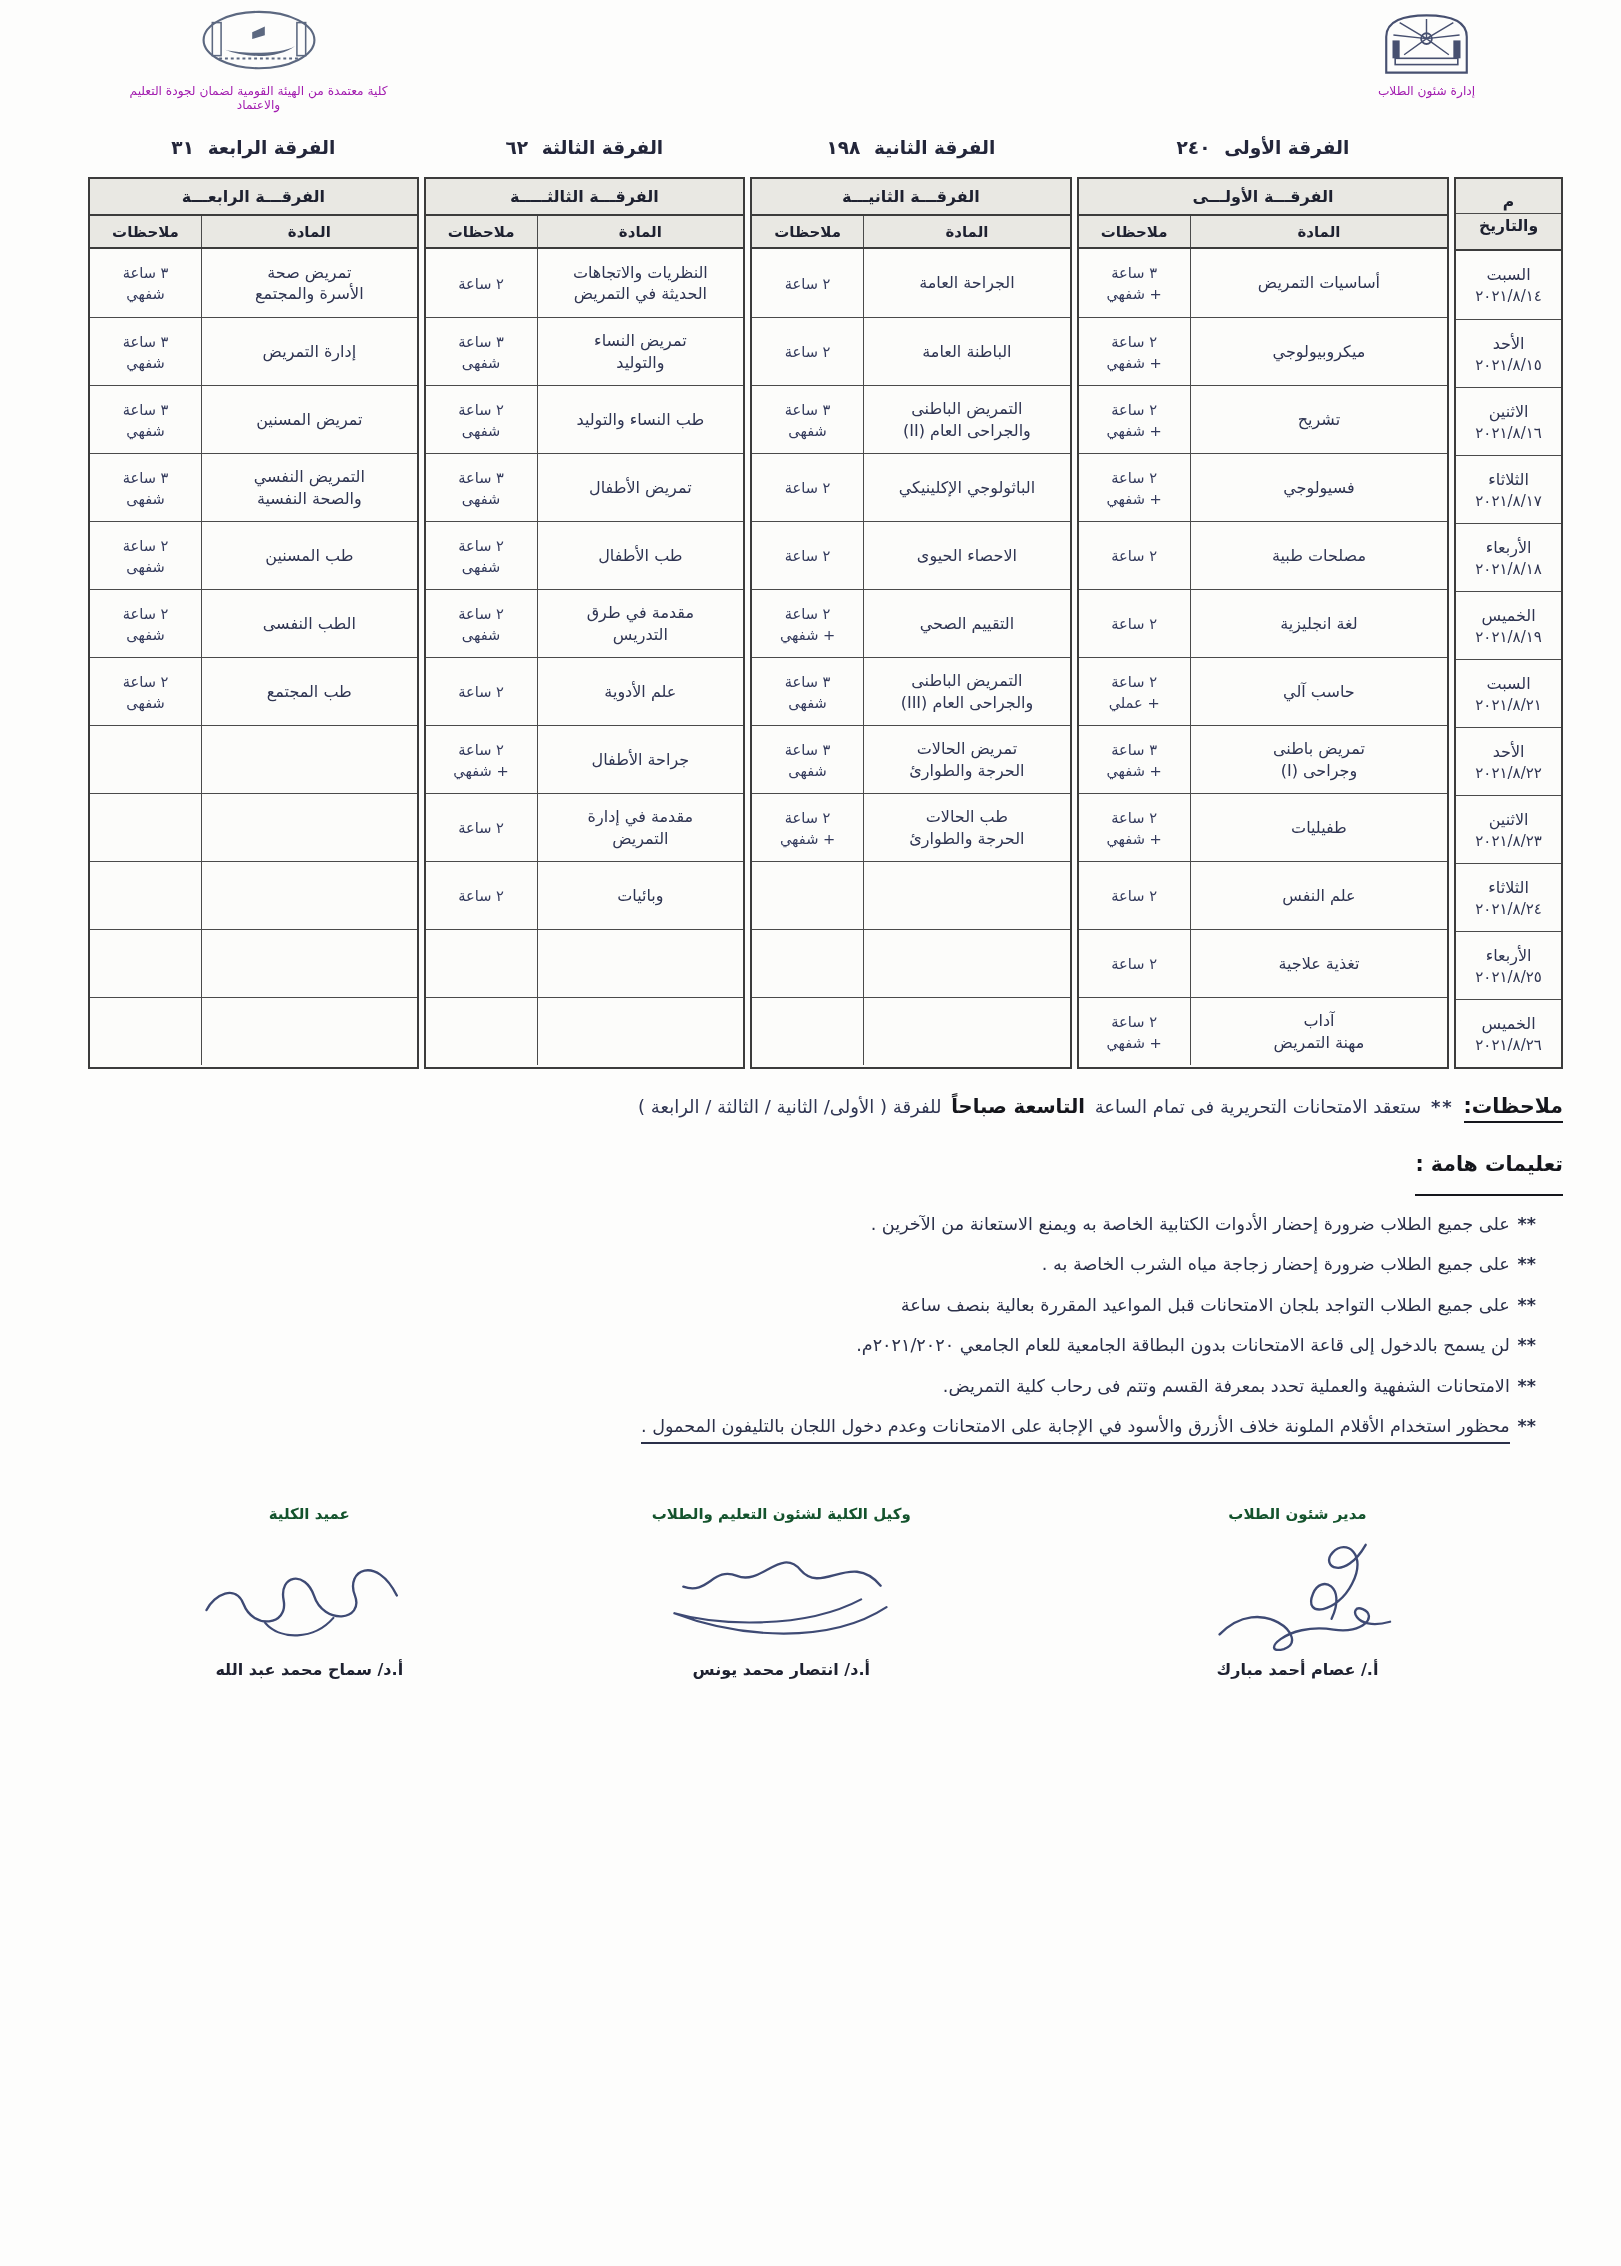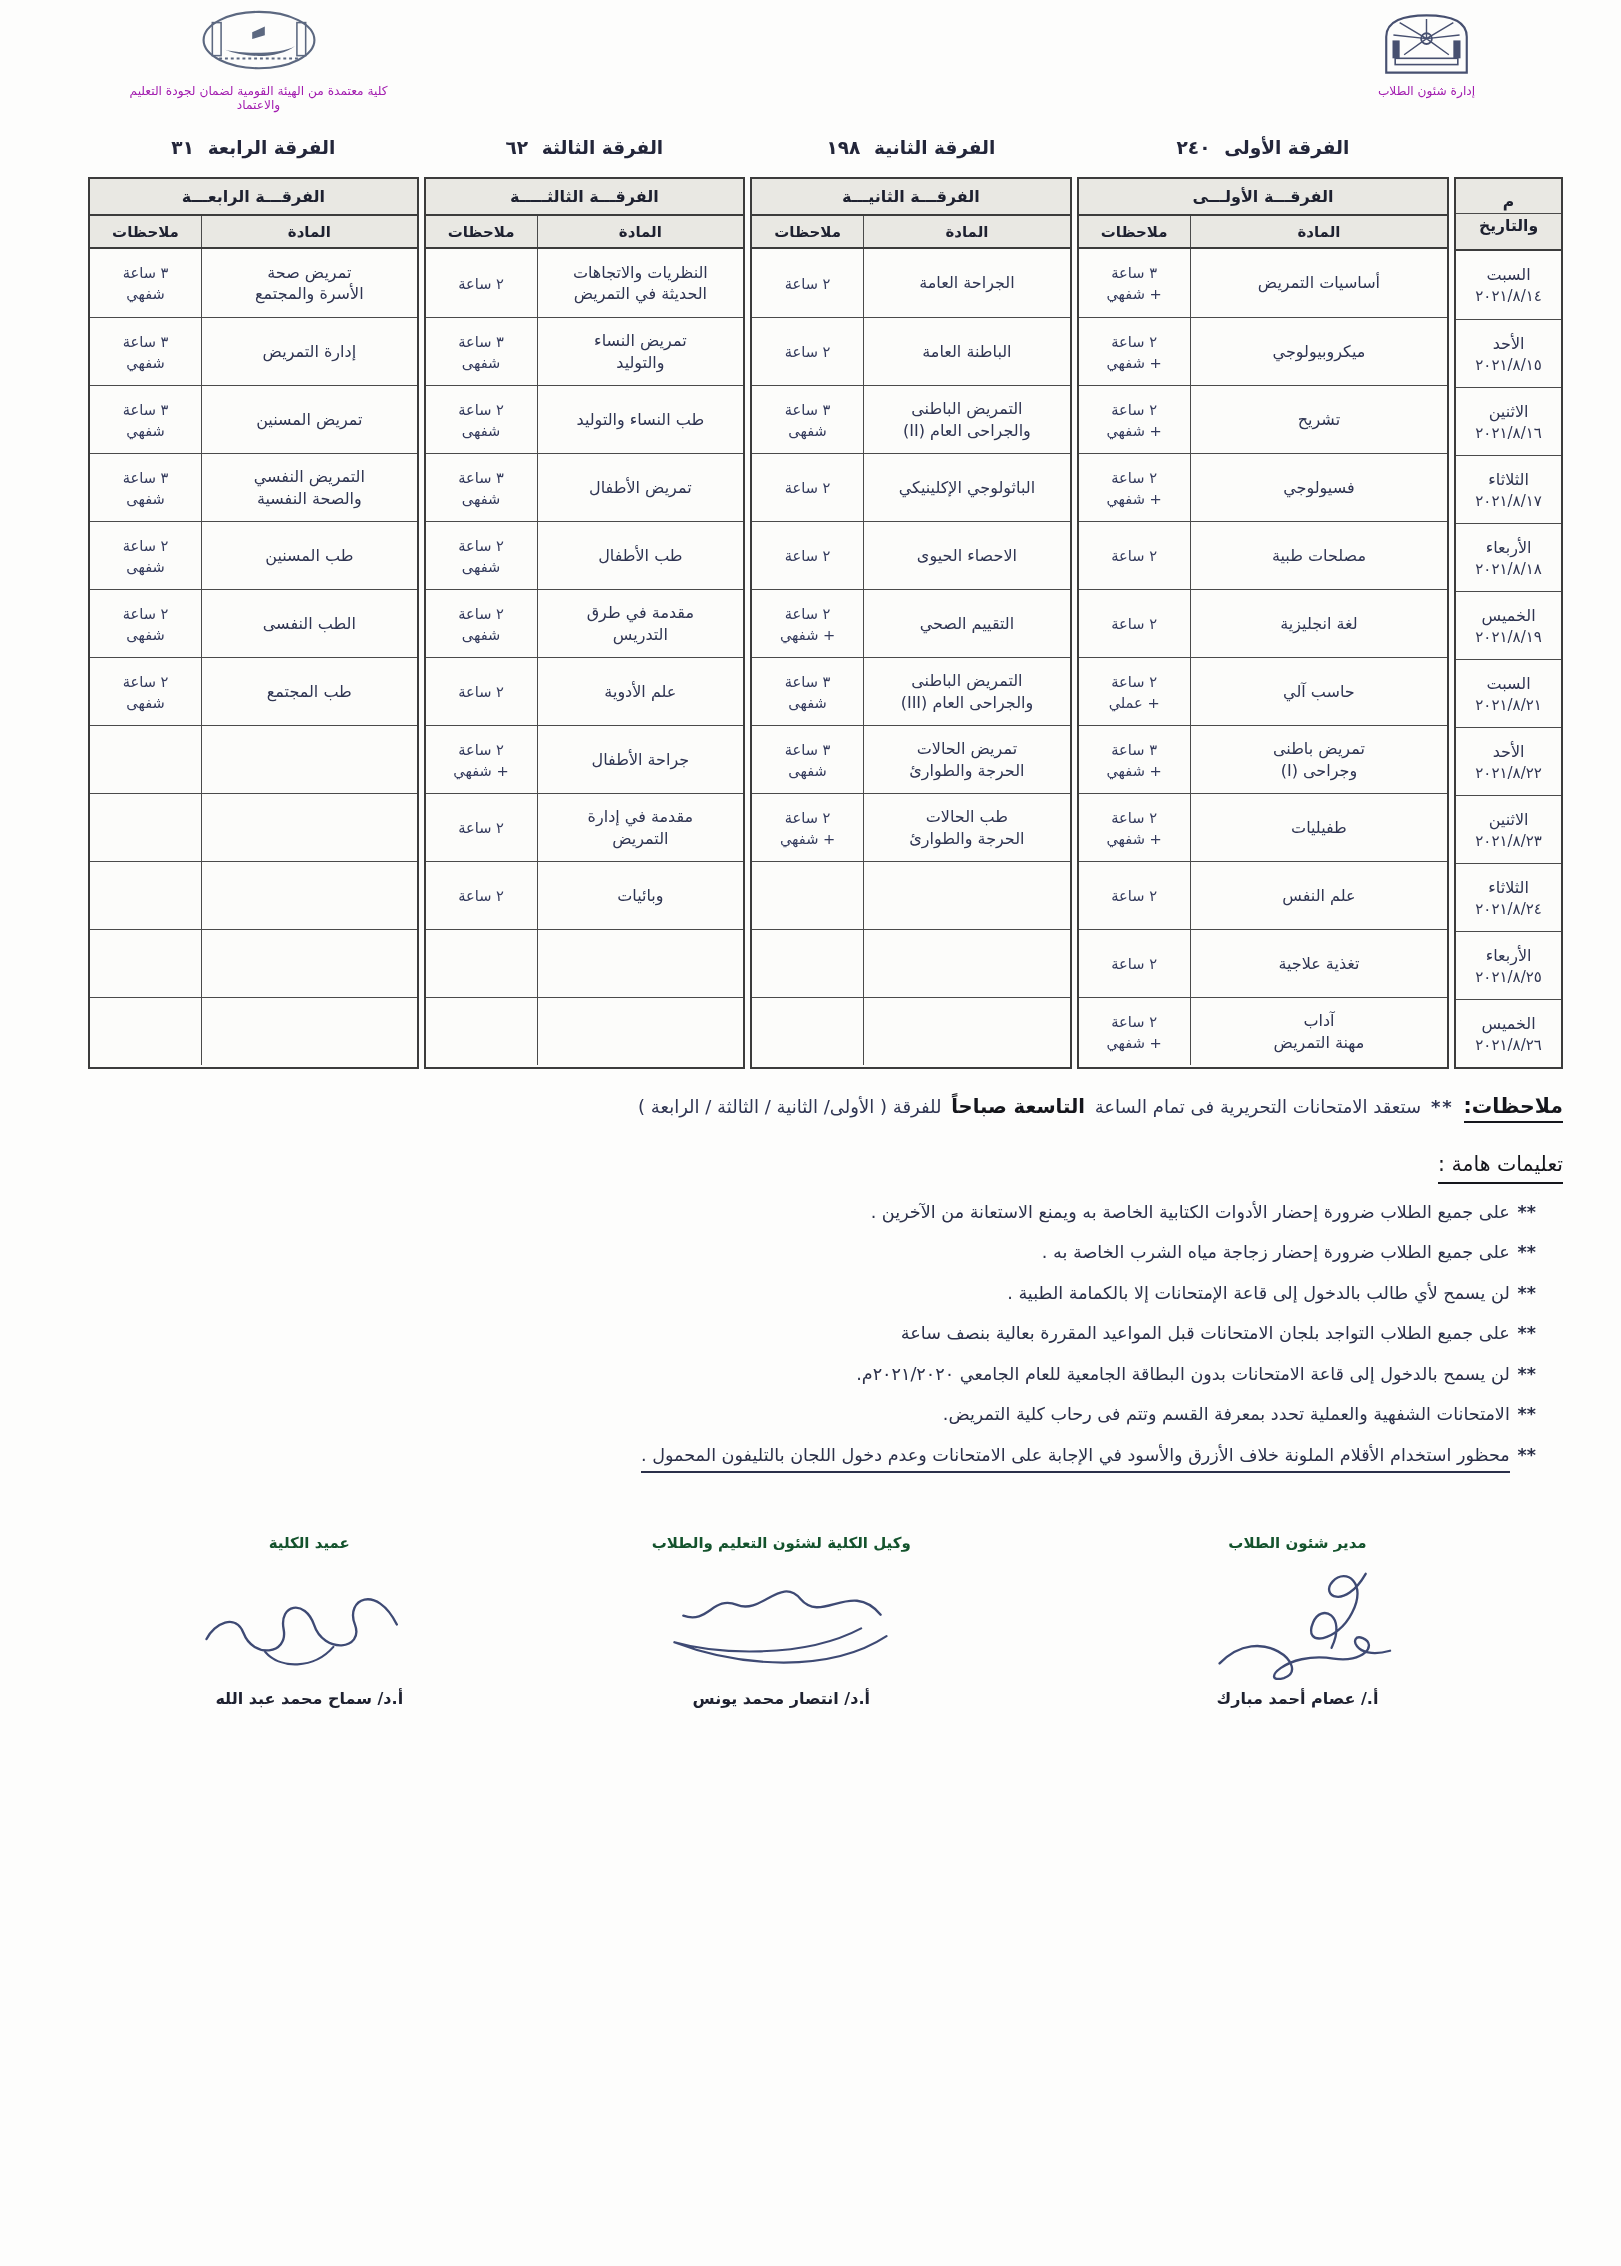--- a/index.html
+++ b/index.html
@@ -72,22 +72,22 @@
 
   
   .remarks-line { margin-top:25px; font-size:18px; display:flex; align-items:baseline; gap:9.8px; }
   .remarks-label { font-size:20.5px; font-weight:700; color:#15161c;
     border-bottom:2.4px solid #15161c; padding-bottom:2.9px; }
   .remark-stars { font-weight:700; letter-spacing:2px; }
   .remark-bold { font-weight:700; font-size:19.5px; color:#15161c; }
 
   
   .instructions { margin-top:29px; }
-  .instructions-heading { font-size:20.5px; font-weight:400; color:#15161c; display:inline-block;
-    border-bottom:2.4px solid #15161c; padding-bottom:6px; }
+  .instructions-heading { font-size:20.5px; font-weight:700; color:#15161c; display:inline-block;
+    border-bottom:2.4px solid #15161c; padding-bottom:18px; }
   .instructions ul { list-style:none; margin-top:17.6px; margin-right:27px; }
   .instructions li { font-size:17.6px; margin-bottom:20.5px; color:#2b3049; }
   .instructions li .star { font-weight:700; letter-spacing:2px; margin-left:7.8px; }
   .instructions li.u .txt { border-bottom:2px solid #2b3049; padding-bottom:6px; }
 
   
   .signatures { display:flex; margin-top:33px; }
   .sig-block { display:flex; flex-direction:column; align-items:center; }
   .sig-right { width:36%; } .sig-mid { width:34%; } .sig-left { width:30%; }
   .sig-title { font-size:15px; font-weight:700; color:#14532d;margin-top:36px; }
@@ -486,21 +486,20 @@
     <span>ستعقد الامتحانات التحريرية فى تمام الساعة</span>
     <span class="remark-bold">التاسعة صباحاً</span>
     <span>للفرقة ( الأولى/ الثانية / الثالثة / الرابعة )</span>
   </div>
 
   <div class="instructions">
     <span class="instructions-heading">تعليمات هامة :</span>
     <ul>
       <li><span class="star">**</span><span class="txt">على جميع الطلاب ضرورة إحضار الأدوات الكتابية الخاصة به ويمنع الاستعانة من الآخرين .</span></li>
       <li><span class="star">**</span><span class="txt">على جميع الطلاب ضرورة إحضار زجاجة مياه الشرب الخاصة به .</span></li>
-      <li><span class="star">**</span><span class="txt">لن يسمح لأي طالب بالدخول إلى قاعة الإمتحانات إلا بالكمامة الطبية .</span></li>
       <li><span class="star">**</span><span class="txt">على جميع الطلاب التواجد بلجان الامتحانات قبل المواعيد المقررة بعالية بنصف ساعة</span></li>
       <li><span class="star">**</span><span class="txt">لن يسمح بالدخول إلى قاعة الامتحانات بدون البطاقة الجامعية للعام الجامعي ٢٠٢١/٢٠٢٠م.</span></li>
       <li><span class="star">**</span><span class="txt">الامتحانات الشفهية والعملية تحدد بمعرفة القسم وتتم فى رحاب كلية التمريض.</span></li>
       <li class="u"><span class="star">**</span><span class="txt">محظور استخدام الأقلام الملونة خلاف الأزرق والأسود في الإجابة على الامتحانات وعدم دخول اللجان بالتليفون المحمول .</span></li>
     </ul>
   </div>
 
   <div class="signatures">
     <div class="sig-block sig-right">
       <div class="sig-title">مدير شئون الطلاب</div>

